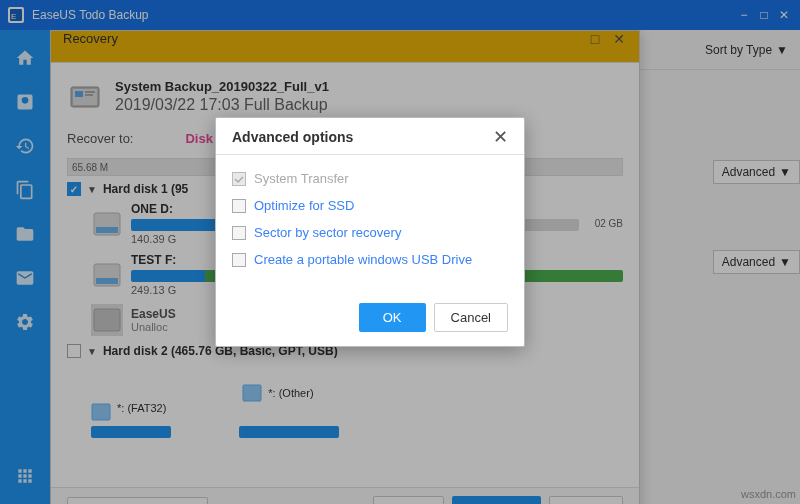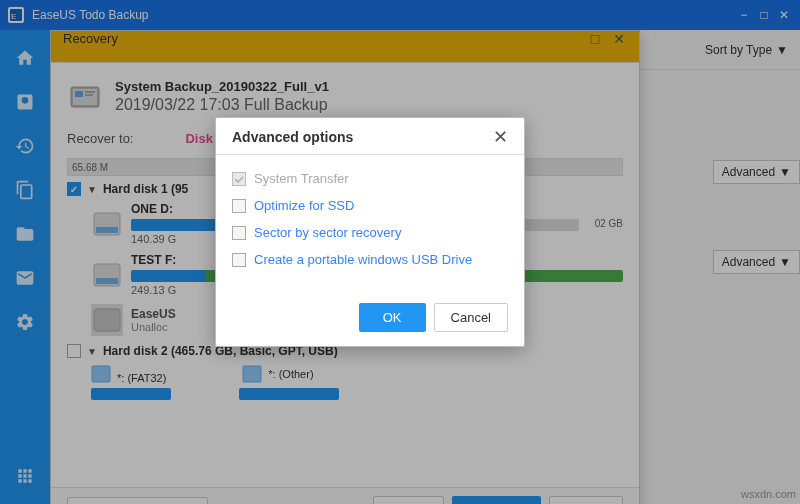--- a/index.html
+++ b/index.html
@@ -381,21 +381,21 @@
           </div>
         </div>
 
         <div class="disk-section">
           <div class="disk-header">
             <div class="checkbox"></div>
             <span class="expand-arrow">▼</span>
             <span>Hard disk 2 (465.76 GB, Basic, GPT, USB)</span>
           </div>
           <div style="display:flex;gap:16px;margin-left:24px;">
-            <div style="display:flex;align-items:flex-end;gap:6px;">
+            <div style="display:flex;align-items:flex-start;gap:6px;margin-top:38px;">
               <svg width="20" height="20" viewBox="0 0 20 20">
                   <rect x="1" y="2" width="18" height="16" rx="1" fill="#90caf9" stroke="#64b5f6"></rect>
                 </svg>
               <span style="font-size:11px;color:#333;">*: (FAT32)</span>
             </div>
             <div style="margin-left:60px;display:flex;align-items:center;gap:6px;">
               <svg width="20" height="20" viewBox="0 0 20 20">
                   <rect x="1" y="2" width="18" height="16" rx="1" fill="#90caf9" stroke="#64b5f6"></rect>
                 </svg>
               <span style="font-size:11px;color:#333;">*: (Other)</span>

